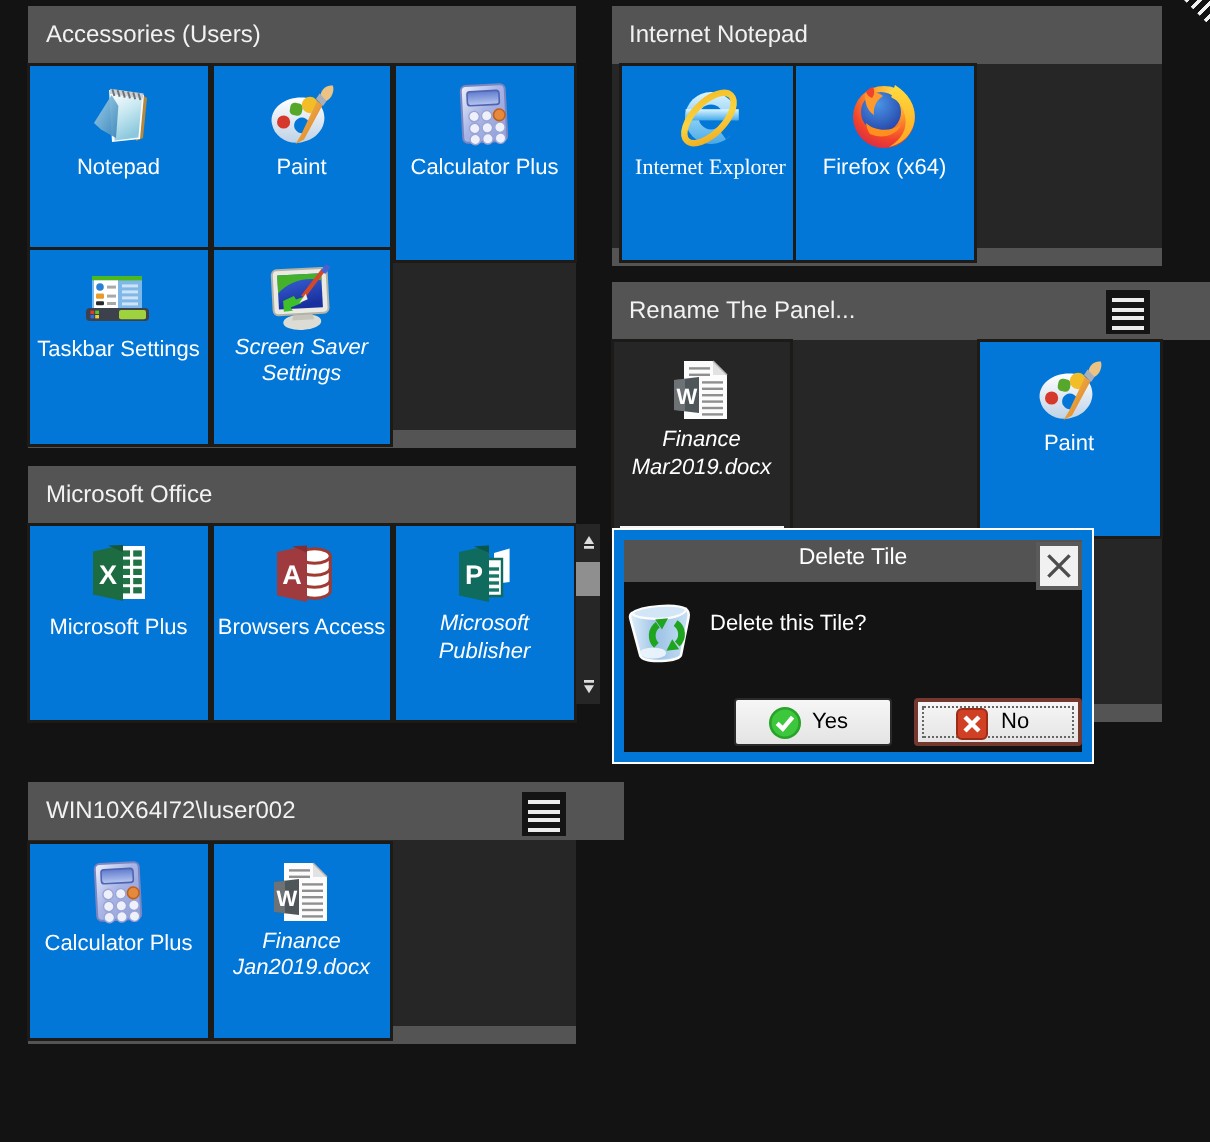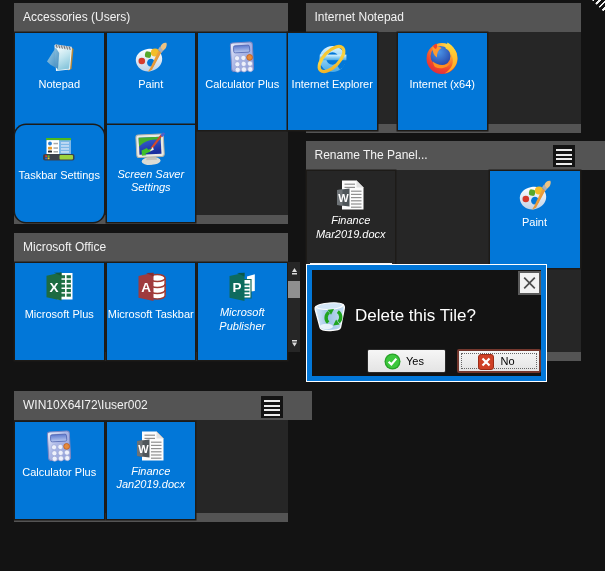--- a/index.html
+++ b/index.html
@@ -104,21 +104,21 @@
             <circle cx="10" cy="28.5" r="2.6"></circle>
             <circle cx="16.3" cy="28.5" r="2.6"></circle>
             <circle cx="22.6" cy="28.5" r="2.6"></circle>
           </g>
           <circle cx="22.6" cy="16.8" r="2.9" fill="#e58a3c" stroke="#c05f1d" stroke-width="0.8"></circle>
         </g>
       </svg>
     </div>
     <div class="lb">Calculator Plus</div>
 </div>
-<div class="tile" style="left:15px;top:124.7px;border-radius:11px;">
+<div class="tile" style="left:15px;top:124.7px;">
   <div class="ic" style="top:13px;">
       <svg width="32" height="23" viewBox="0 0 32 23">
         <rect x="3" y="0" width="25" height="16" fill="#7eb8e8"></rect>
         <rect x="3" y="0" width="25" height="2.2" fill="#4cb81f"></rect>
         <rect x="4" y="2.2" width="12" height="13.8" fill="#fff"></rect>
         <circle cx="7" cy="5.5" r="1.9" fill="#2a7fd4"></circle>
         <rect x="5" y="8.8" width="4" height="2.6" rx="0.6" fill="#e89b28"></rect>
         <rect x="5" y="12.6" width="4" height="2" rx="0.6" fill="#26292e"></rect>
         <g fill="#a9a9a9">
           <rect x="10.5" y="4.8" width="4.5" height="1.5"></rect>
@@ -199,21 +199,21 @@
         <g stroke="#a03a32" stroke-width="1.5" fill="#fff">
           <path d="M13.5 7 v17.5 a7.8 3.6 0 0 0 15.6 0 v-17.5"></path>
           <path d="M13.5 13 a7.8 3.6 0 0 0 15.6 0 M13.5 19 a7.8 3.6 0 0 0 15.6 0" fill="none"></path>
           <ellipse cx="21.3" cy="7" rx="7.8" ry="3.6"></ellipse>
         </g>
         <path d="M2.5 5 L17.5 1.8 L17.5 30 L2.5 26.8 Z" fill="#9f3b3e"></path>
         <path d="M10 2.1 L17.5 1.8 L17.5 5.4 Z" fill="#842e31"></path>
         <text x="10" y="21.2" font-family="Liberation Sans,sans-serif" font-size="13.5" font-weight="bold" fill="#fff" text-anchor="middle">A</text>
       </svg>
     </div>
-    <div class="lb">Microsoft Taskbar</div>
+    <div class="lb">Browsers Access</div>
 </div>
 <div class="tile" style="left:198px;top:263px;">
   <div class="ic">
       <svg width="30" height="31" viewBox="0 0 30 31">
         <path d="M20 5.5 L27.8 3.2 L27.8 20 L20 21 Z" fill="#fff"></path>
         <path d="M14.5 8.5 L24 8.5 L24 27 L14.5 27 Z" fill="#fff" stroke="#0e6b5e" stroke-width="1.2"></path>
         <g stroke="#15776a" stroke-width="1.7">
           <path d="M15.5 13.5 h7"></path>
           <path d="M15.5 17 h7"></path>
           <path d="M15.5 20.5 h7"></path>
@@ -305,21 +305,21 @@
     </div>
     <div class="lb lb2">Finance<br>Jan2019.docx</div>
 </div>
 
 <div class="hdr" style="left:305.5px;top:3px;width:275px;">Internet Notepad</div>
 <div class="pbody" style="left:305.5px;top:32px;width:275px;height:92px;"></div>
 <div class="strip" style="left:305.5px;top:124px;width:275px;">
     <div class="dots" style="left:118px;"></div>
   </div>
 
-<div class="tile" style="left:288px;top:33.2px;">
+<div class="tile" style="left:311px;top:33.2px;font-family:Liberation Serif, serif;">
   <div class="ic" style="top:6px;">
       <svg width="40" height="38" viewBox="0 0 40 38">
         <defs>
           <linearGradient id="ieb" x1="0" y1="0" x2="0" y2="1">
             <stop offset="0" stop-color="#ddf4fe"></stop>
             <stop offset="0.5" stop-color="#8fd0f4"></stop>
             <stop offset="1" stop-color="#47a9e8"></stop>
           </linearGradient>
           <linearGradient id="ieg" x1="0" y1="1" x2="1" y2="0">
             <stop offset="0" stop-color="#efa81c"></stop>
@@ -356,21 +356,21 @@
           </linearGradient>
         </defs>
         <circle cx="19" cy="19.5" r="15.5" fill="url(#ffo)"></circle>
         <circle cx="17.5" cy="17" r="10" fill="url(#ffb)"></circle>
         <path d="M24.5 3.5 C31 7.5 34.8 13.5 34.3 20.5 C33.8 27.5 28.5 33 21.5 34.5 C28 30.5 30.6 25.5 29.6 19.5 C28.9 14.8 26.2 11.2 22.6 9.6 C23.4 7.4 23.8 5.5 24.5 3.5 Z" fill="url(#ffy)"></path>
         <path d="M10 22.5 C14.5 26.8 22.5 27 27.5 23.2 C25.5 28.6 18 30.8 12 28 C10.8 26.4 10.2 24.6 10 22.5 Z" fill="#ff8f1f"></path>
         <path d="M9.5 8 C12.5 6.5 16.5 7 18.5 9 C15.2 11.2 13.5 14.5 14 18.5 C10.8 16.5 9.3 12.5 9.5 8 Z" fill="#ff9a2e"></path>
         <path d="M13.5 4.5 C14.5 6.5 14.2 8.5 13 10 C11.5 9.5 10.5 8.5 10 7 C11 5.8 12 5 13.5 4.5 Z" fill="#f1432c"></path>
       </svg>
     </div>
-    <div class="lb">Internet (x64)</div>
+    <div class="lb">Firefox (x64)</div>
 </div>
 
 <div class="hdr" style="left:305.5px;top:141px;width:317px;">Rename The Panel...</div>
 <div class="burger" style="left:553px;top:145px;">
     <i></i>
     <i></i>
     <i></i>
     <i></i>
   </div>
 <div class="pbody" style="left:305.5px;top:170px;width:275px;height:182px;"></div>
@@ -421,20 +421,21 @@
         <path d="M24 8.5 L27.5 12 L29.8 8.8 L25.8 5.8 Z" fill="#aab0ba"></path>
         <path d="M26.3 6.3 C26.8 3.2 29.8 1.2 32.4 1.8 C33.4 4.4 31.8 8.4 29.2 9.4 Z" fill="#ecc383"></path>
       </svg>
     </div>
     <div class="lb">Paint</div>
 </div>
 
 <div class="abs" style="left:306px;top:264px;width:241px;height:118px;border:1px solid #fff;background:#131313;">
   <div class="abs" style="left:0;top:0;right:0;bottom:0;border:5px solid #0277d8;"></div>
 
+  <div class="abs" style="left:5px;top:5px;right:5px;height:21px;background:#535353;color:#fff;font-size:11.5px;line-height:19px;text-align:center;">Delete Tile</div>
 
   <div class="abs" style="left:211px;top:6px;width:23px;height:24px;background:#f1f1f1;border:2px solid #5a5a5a;"><svg width="19" height="20" viewBox="0 0 19 20">
         <path d="M4.2 4.7 L14.8 15.3 M14.8 4.7 L4.2 15.3" stroke="#4c4c4c" stroke-width="1.7"></path>
       </svg></div>
 
   <div class="abs" style="left:6px;top:34px;"><svg width="33" height="34" viewBox="0 0 33 34">
         <defs>
           <linearGradient id="bing" x1="0" y1="0" x2="1" y2="0">
             <stop offset="0" stop-color="#ddeefb"></stop>
             <stop offset="0.45" stop-color="#9cc2e5"></stop>
@@ -445,21 +446,21 @@
         <path d="M3 7.5 C7.5 3.8 25.5 2.5 30 5.5 C30.3 7.8 24.5 10.2 16.5 10.4 C9 10.6 3.8 9.3 3 7.5 Z" fill="#d3e6f7" stroke="#fdfdfd" stroke-width="1.1"></path>
         <ellipse cx="13.5" cy="27.5" rx="6.5" ry="2.8" fill="#eef6fd" opacity="0.9"></ellipse>
         <g fill="none" stroke="#1fa41f" stroke-width="3.4">
           <path d="M15.2 23.6 A6.6 6.6 0 0 1 15.9 13.4"></path>
           <path d="M24.8 12.6 A6.6 6.6 0 0 1 25.6 23"></path>
         </g>
         <path d="M14.6 10.8 l6.4 -0.7 l-3 5.7 Z" fill="#1fa41f"></path>
         <path d="M26.6 25.6 l-6.4 0.8 l2.9 -5.8 Z" fill="#1fa41f"></path>
       </svg></div>
 
-  <div class="abs" style="left:48px;top:41px;color:#fff;font-size:17px;">Delete this Tile?</div>
+  <div class="abs" style="left:48px;top:41px;color:#fff;font-size:11px;">Delete this Tile?</div>
 
   <div class="abs" style="left:60px;top:84px;width:79px;height:23.5px;background:linear-gradient(#f6f6f6,#e4e4e4);border:1px solid #2a2a2a;border-radius:2px;">
     <svg class="abs" style="left:16px;top:3px;" width="17" height="17" viewBox="0 0 17 17">
       <circle cx="8.5" cy="8.5" r="8" fill="#28a228"></circle>
       <circle cx="8.5" cy="8.5" r="6.7" fill="#3dc73d"></circle>
       <path d="M4.6 8.7 L7.4 11.4 L12.3 5.6" stroke="#fff" stroke-width="2.2" fill="none"></path>
     </svg>
     <div class="abs" style="left:38px;top:4.5px;font-size:11px;color:#000;">Yes</div>
   </div>
 

